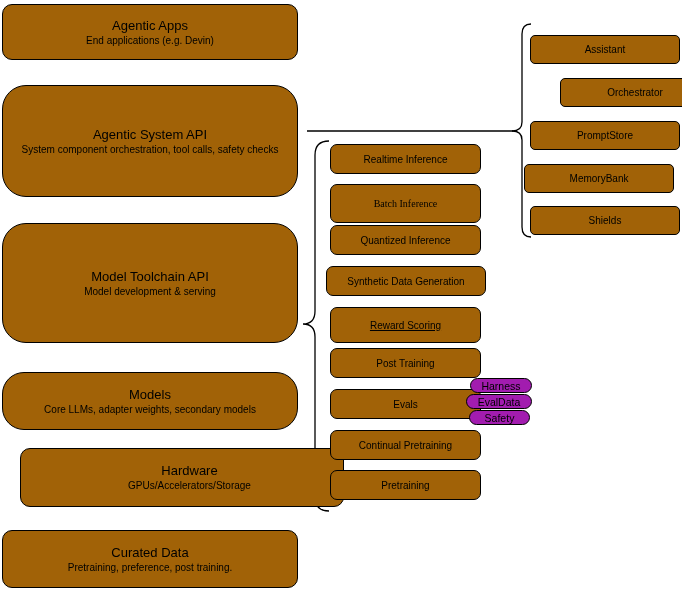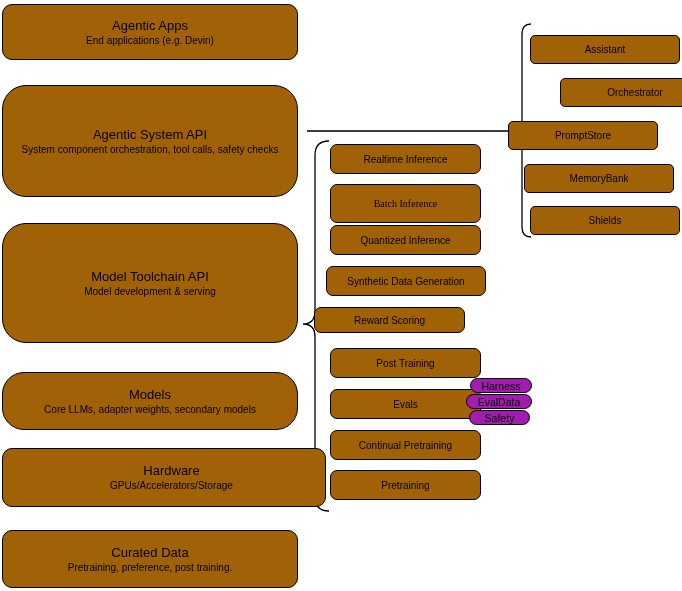--- a/index.html
+++ b/index.html
@@ -76,21 +76,21 @@
   <div class="node big" style="left:2px; top:223px; width:296px; height:120px; border-radius:24px;">
     <div class="title">Model Toolchain API</div>
     <div class="sub">Model development &amp; serving</div>
   </div>
 
   <div class="node big" style="left:2px; top:372px; width:296px; height:58px; border-radius:22px;">
     <div class="title">Models</div>
     <div class="sub">Core LLMs, adapter weights, secondary models</div>
   </div>
 
-  <div class="node big" style="left:2px; top:448px; width:324px; height:59px; border-radius:10px;padding-left:15px;">
+  <div class="node big" style="left:20px; top:448px; width:324px; height:59px; border-radius:10px;padding-left:15px;">
     <div class="title">Hardware</div>
     <div class="sub">GPUs/Accelerators/Storage</div>
   </div>
 
   <div class="node big" style="left:2px; top:530px; width:296px; height:58px; border-radius:10px;">
     <div class="title">Curated Data</div>
     <div class="sub">Pretraining, preference, post training.</div>
   </div>
 
   <div class="node small" style="left:330px; top:144px; width:151px; height:30px;">
@@ -98,21 +98,21 @@
   </div>
   <div class="node small" style="left:330px; top:184px; width:151px; height:39px;font-family:Liberation Serif, serif;">
     <div>Batch Inference</div>
   </div>
   <div class="node small" style="left:330px; top:225px; width:151px; height:30px;">
     <div>Quantized Inference</div>
   </div>
   <div class="node small" style="left:326px; top:266px; width:160px; height:30px;">
     <div>Synthetic Data Generation</div>
   </div>
-  <div class="node small" style="left:314px; top:307px; width:151px; height:26px;">
+  <div class="node small" style="left:330px; top:307px; width:151px; height:36px;text-decoration:underline;">
     <div>Reward Scoring</div>
   </div>
   <div class="node small" style="left:330px; top:348px; width:151px; height:30px;">
     <div>Post Training</div>
   </div>
   <div class="node small" style="left:330px; top:389px; width:151px; height:30px;">
     <div>Evals</div>
   </div>
   <div class="node small" style="left:330px; top:430px; width:151px; height:30px;">
     <div>Continual Pretraining</div>
@@ -130,21 +130,21 @@
   <div class="pill" style="left:469px; top:410px; width:61px; height:15px;">
     <div>Safety</div>
   </div>
 
   <div class="node rightnode" style="left:530px; top:35px; width:150px; height:29px;">
     <div>Assistant</div>
   </div>
   <div class="node rightnode" style="left:530px; top:78px; width:150px; height:29px;margin-left:30px;">
     <div>Orchestrator</div>
   </div>
-  <div class="node rightnode" style="left:508px; top:121px; width:150px; height:29px;">
+  <div class="node rightnode" style="left:530px; top:121px; width:150px; height:29px;">
     <div>PromptStore</div>
   </div>
   <div class="node rightnode" style="left:524px; top:164px; width:150px; height:29px;">
     <div>MemoryBank</div>
   </div>
   <div class="node rightnode" style="left:530px; top:206px; width:150px; height:29px;">
     <div>Shields</div>
   </div>
 
 </div>

